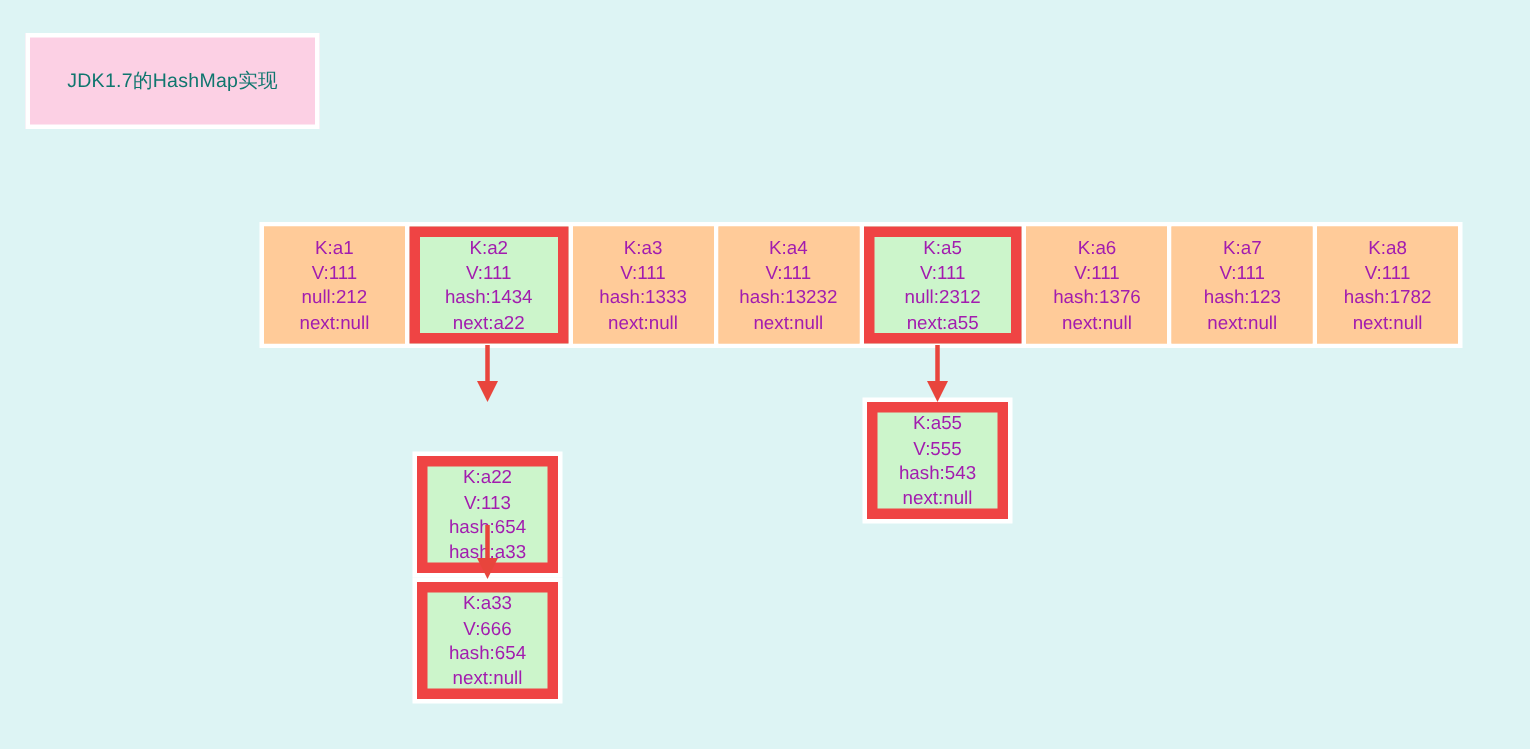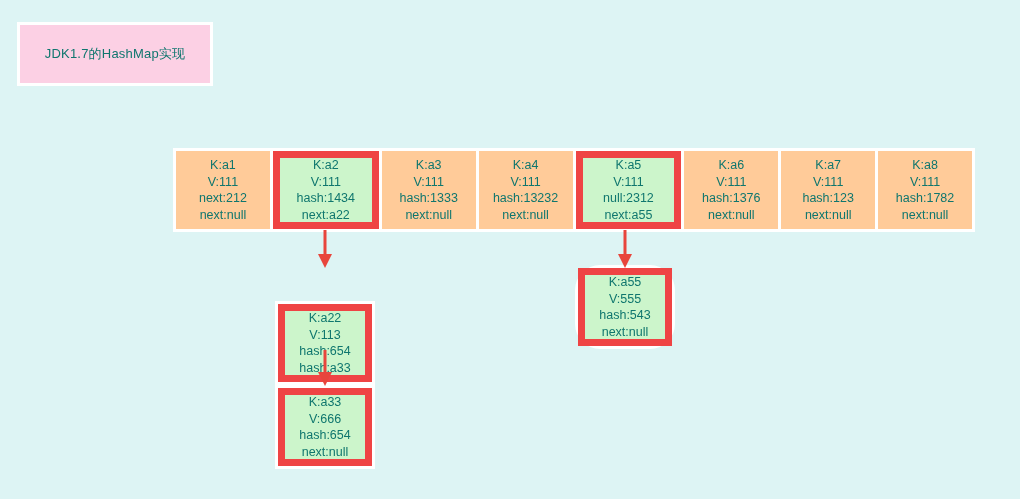--- a/index.html
+++ b/index.html
@@ -56,21 +56,21 @@
     gap: 3px;
   }
 
   .node-box {
     box-sizing: border-box;
     display: flex;
     flex-direction: column;
     align-items: center;
     justify-content: center;
     font-size: 12.5px;
-    color: #0f766e;
+    color: #a21caf;
     line-height: 16.5px;
   }
 
   .bucket-strip .node-box {
     flex: 1 1 0;
     height: 78px;
   }
 
   .node-box.orange {
     background: #ffcb99;
@@ -93,21 +93,21 @@
     padding: 3px;
     width: 100px;
     height: 84px;
   }
   .chain-node .node-box {
     width: 100%;
     height: 100%;
   }
 
   #node-a22 { left: 275px; top: 265px; margin-top: 36px; }
-  #node-a55 { left: 575px; top: 265px; border-radius: 25px; }
+  #node-a55 { left: 575px; top: 265px; }
   #node-a33 { left: 275px; top: 385px; }
 
   
   .arrow {
     position: absolute;
   }
 </style>
 </head>
 <body>
 
@@ -115,21 +115,21 @@
 
   <div class="title-card">
     <span class="title-card-label">JDK1.7的HashMap实现</span>
   </div>
 
   <div class="bucket-strip">
 
     <div class="node-box orange">
       <span class="node-line">K:a1</span>
       <span class="node-line">V:111</span>
-      <span class="node-line">next:212</span>
+      <span class="node-line">null:212</span>
       <span class="node-line">next:null</span>
     </div>
 
     <div class="node-box green">
       <span class="node-line">K:a2</span>
       <span class="node-line">V:111</span>
       <span class="node-line">hash:1434</span>
       <span class="node-line">next:a22</span>
     </div>
 

